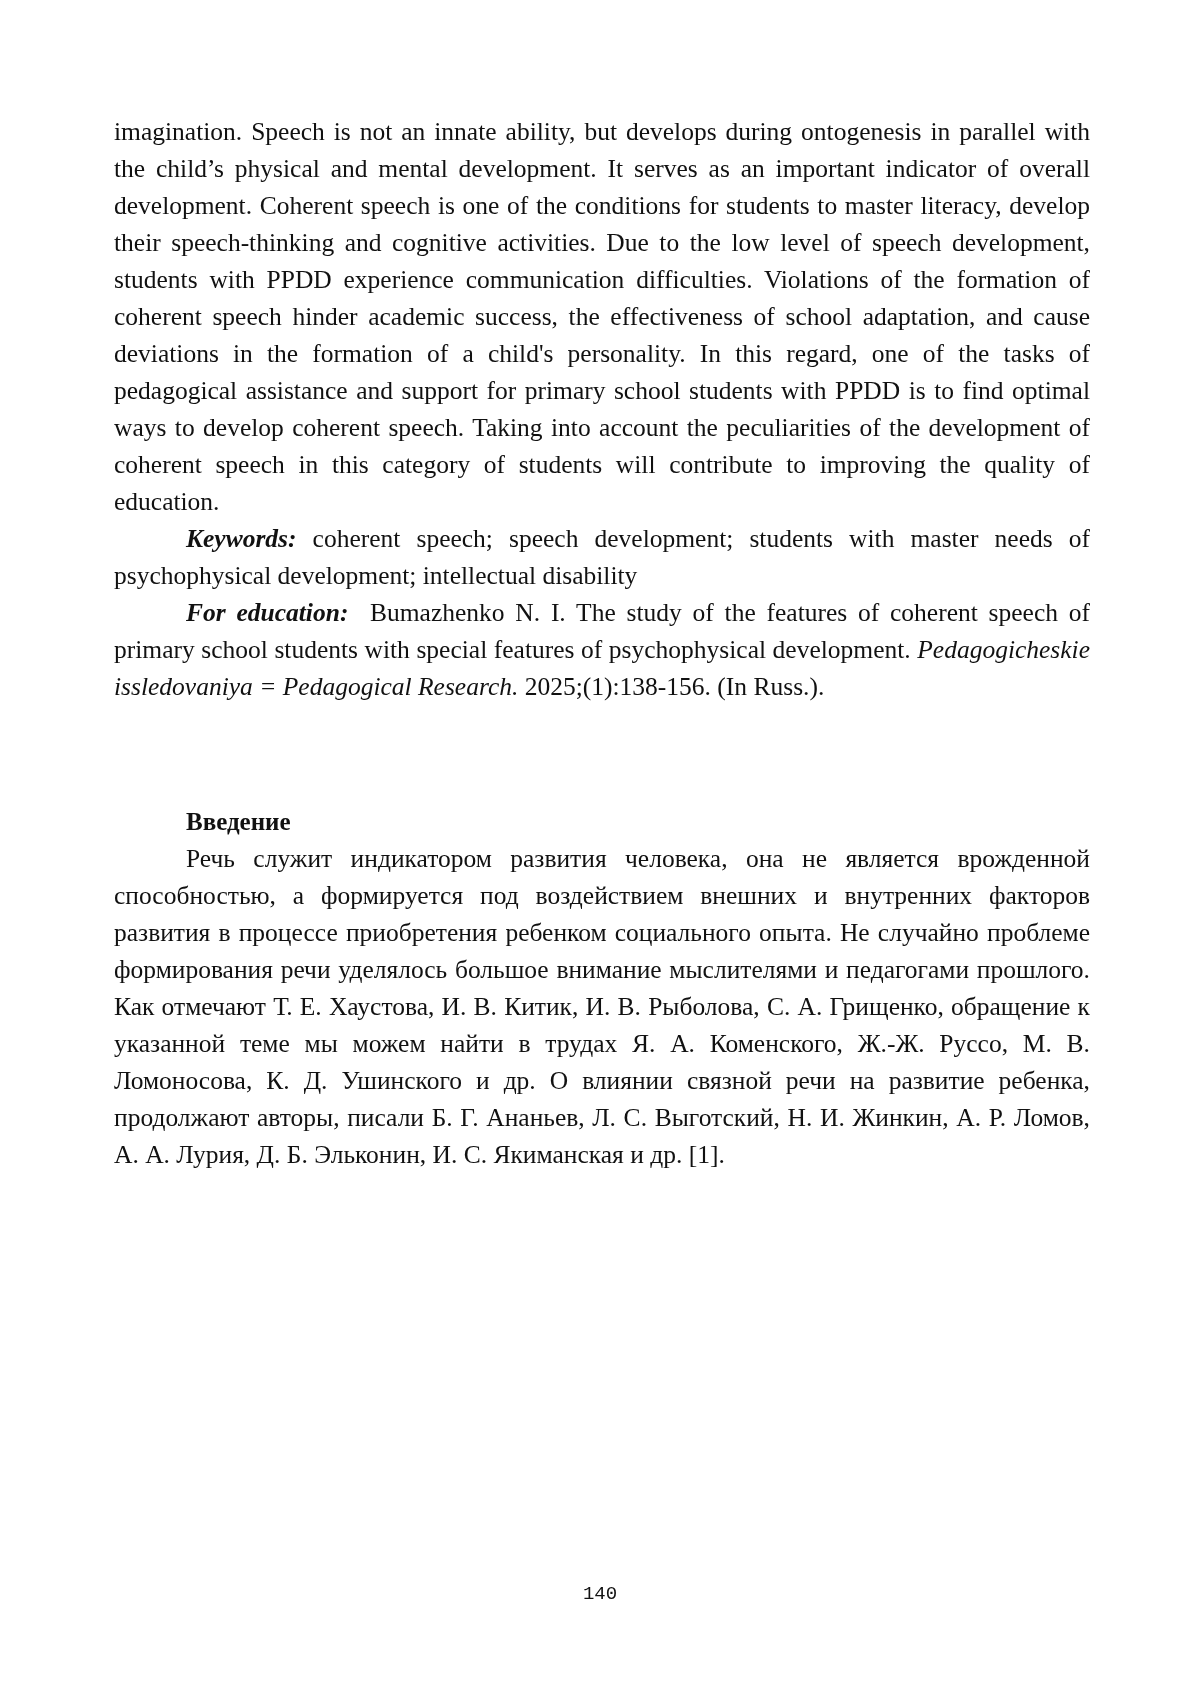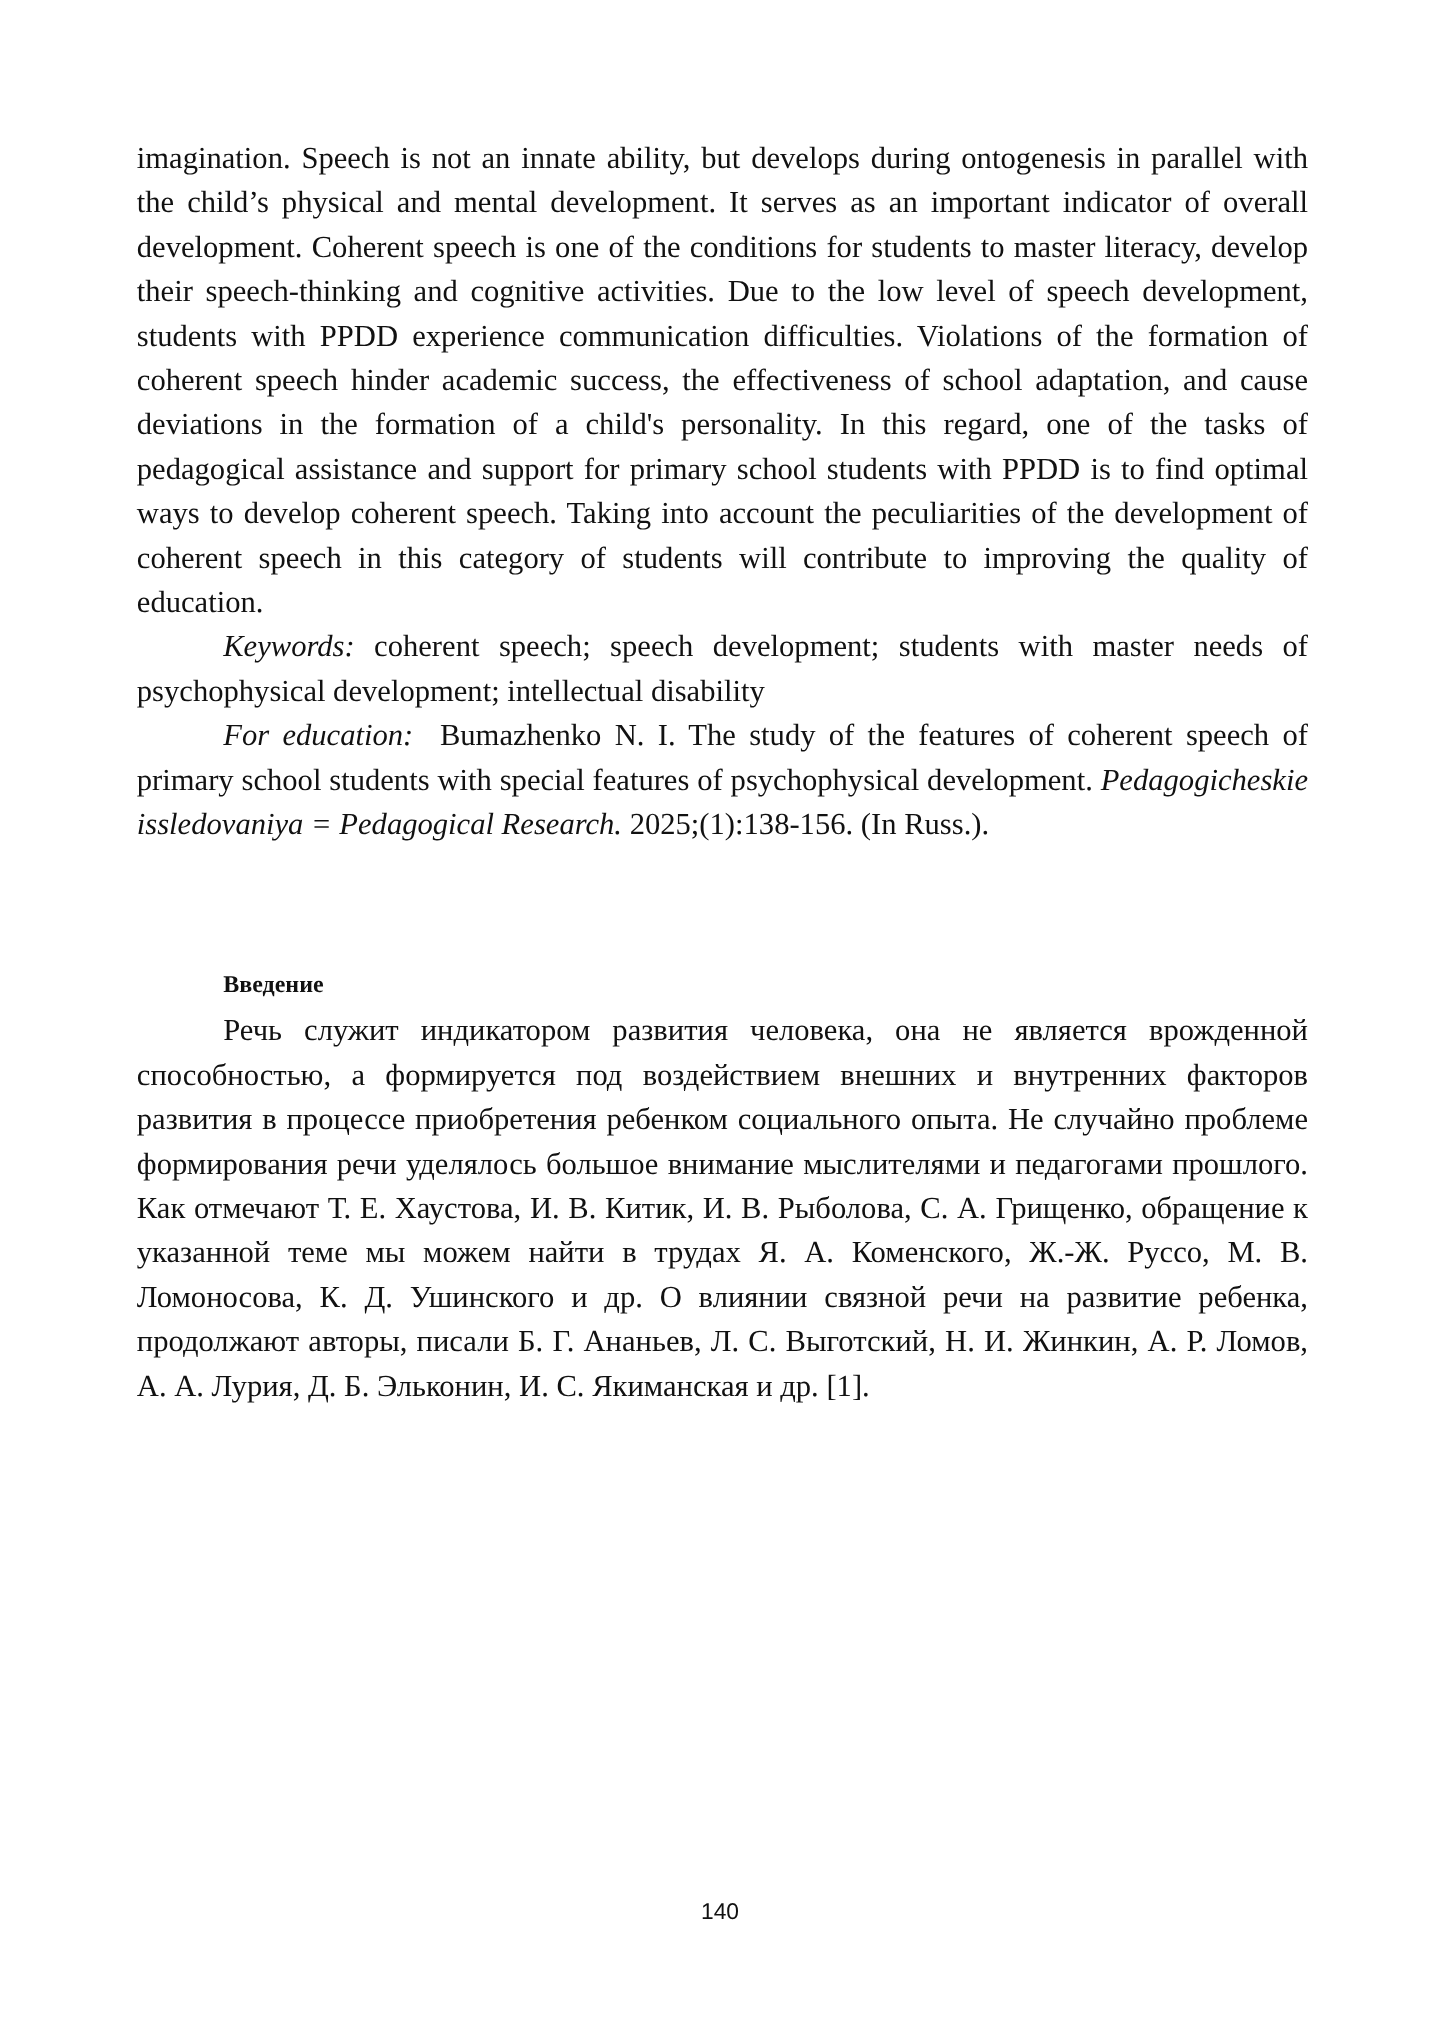--- a/index.html
+++ b/index.html
@@ -27,44 +27,44 @@
     .page p {
       margin: 0;
     }
     .indent {
       text-indent: 72px;
     }
     .last-left {
       text-align-last: left;
     }
     .bi {
-      font-weight: normal;
+      font-weight: bold;
       font-style: italic;
       margin-top: 13px;
     }
     .it {
       font-style: italic;
     }
     .gap {
       height: 98px;
     }
     .heading {
       margin: 0;
       padding-left: 72px;
       font-weight: bold;
-      font-size: 20px;
+      font-size: 25px;
       text-align: left;
     }
     .page-number {
       position: absolute;
       left: 0;
       width: 1200px;
       top: 1583px;
       text-align: center;
-      font-family: Liberation Sans, sans-serif;
+      font-family: Liberation Mono, monospace;
       font-size: 19px;
       color: #111111;
     }
   </style>
 </head>
 <body>
 
 <div class="page">
 
   <p class="last-left">imagination. Speech is not an innate ability, but develops during ontogenesis in parallel with the child’s physical and mental development. It serves as an important indicator of overall development. Coherent speech is one of the conditions for students to master literacy, develop their speech-thinking and cognitive activities. Due to the low level of speech development, students with PPDD experience communication difficulties. Violations of the formation of coherent speech hinder academic success, the effectiveness of school adaptation, and cause deviations in the formation of a child's personality. In this regard, one of the tasks of pedagogical assistance and support for primary school students with PPDD is to find optimal ways to develop coherent speech. Taking into account the peculiarities of the development of coherent speech in this category of students will contribute to improving the quality of education.</p>

